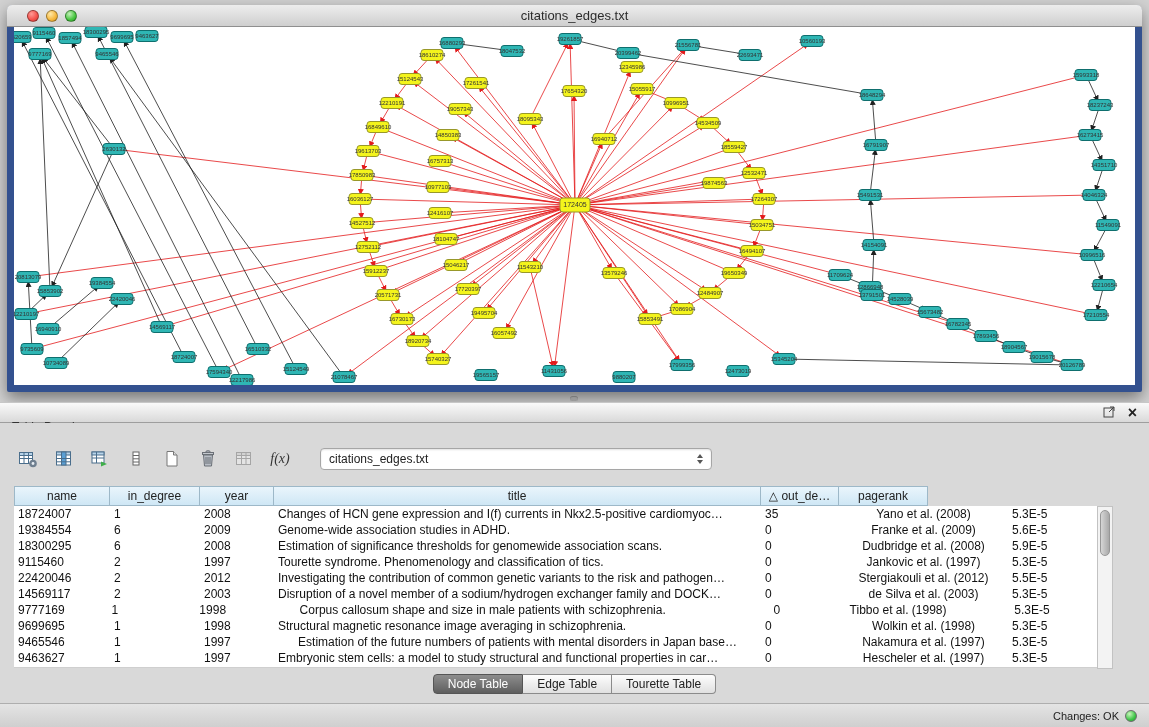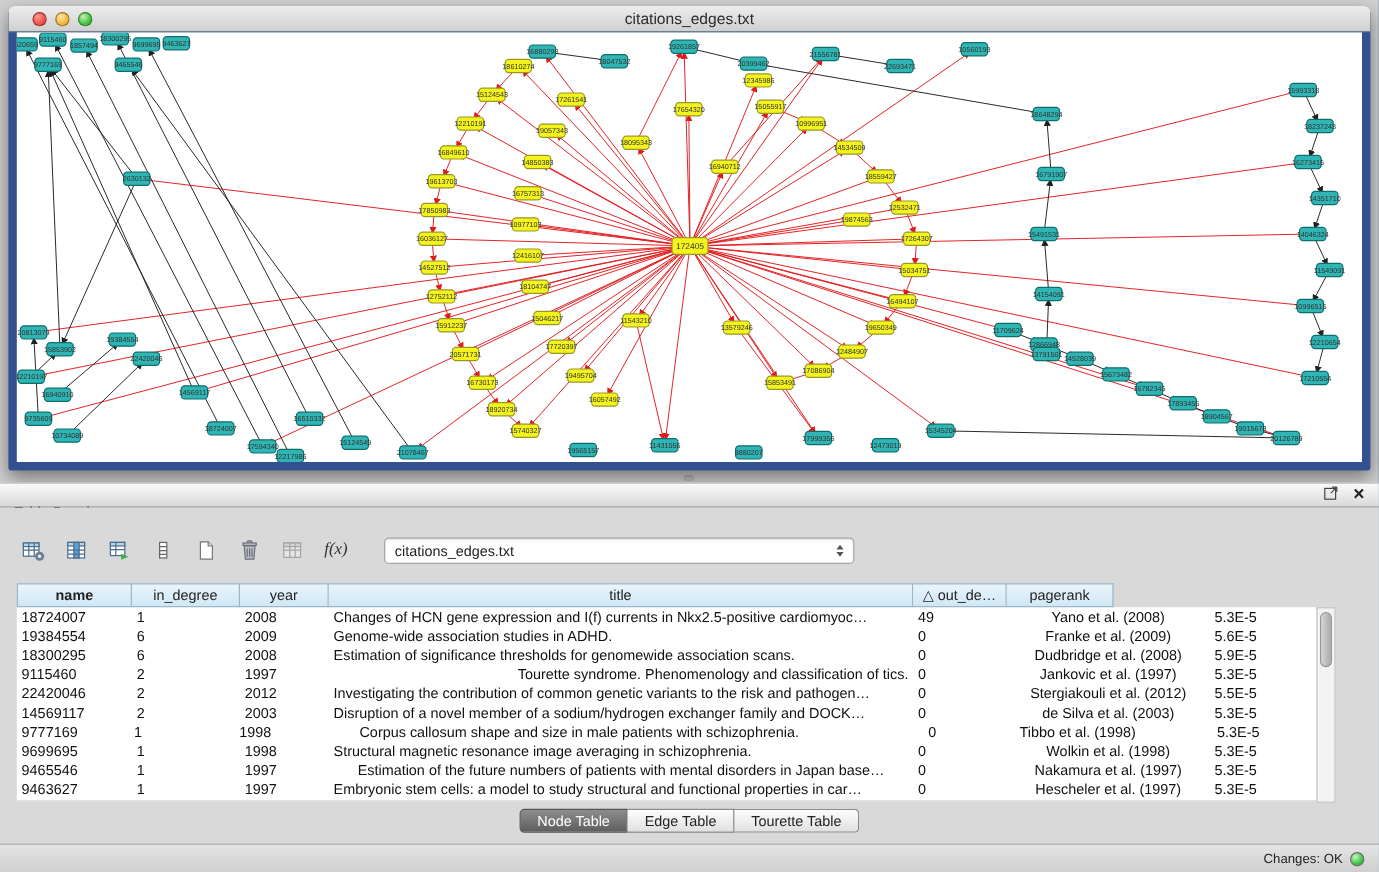--- a/index.html
+++ b/index.html
@@ -776,34 +776,34 @@
       <span class="net-select-label">citations_edges.txt</span>
       <span class="stepper">
         <i class="tri-up"></i>
           <i class="tri-down"></i>
       </span>
     </div>
   </div>
 
   <div class="table-wrap">
     <div class="thead" id="thead">
-        <div class="th" style="width: 96px; font-weight: bold;">name</div>
+        <div class="th" style="width: 96px;">name</div>
         <div class="th" style="width: 90px;">in_degree</div>
         <div class="th" style="width: 74px;">year</div>
         <div class="th" style="width: 487px;">title</div>
         <div class="th" style="width: 78px;">△ out_de…</div>
         <div class="th" style="width: 89px;">pagerank</div>
       </div>
     <div class="tbody" id="tbody">
         <div class="tr">
           <div class="td" style="width: 96px; text-align: left;">18724007</div>
           <div class="td" style="width: 90px; text-align: left;">1</div>
           <div class="td" style="width: 74px; text-align: left;">2008</div>
           <div class="td" style="width: 487px; text-align: left;">Changes of HCN gene expression and I(f) currents in Nkx2.5-positive cardiomyoc…</div>
-          <div class="td" style="width: 78px; text-align: left;">49</div>
+          <div class="td" style="width: 78px; text-align: left;">35</div>
           <div class="td" style="width: 169px; text-align: center;">Yano et al. (2008)</div>
           <div class="td" style="width: 89px; text-align: left;">5.3E-5</div>
         </div>
         <div class="tr">
           <div class="td" style="width: 96px; text-align: left;">19384554</div>
           <div class="td" style="width: 90px; text-align: left;">6</div>
           <div class="td" style="width: 74px; text-align: left;">2009</div>
           <div class="td" style="width: 487px; text-align: left;">Genome-wide association studies in ADHD.</div>
           <div class="td" style="width: 78px; text-align: left;">0</div>
           <div class="td" style="width: 169px; text-align: center;">Franke et al. (2009)</div>
@@ -815,21 +815,21 @@
           <div class="td" style="width: 74px; text-align: left;">2008</div>
           <div class="td" style="width: 487px; text-align: left;">Estimation of significance thresholds for genomewide association scans.</div>
           <div class="td" style="width: 78px; text-align: left;">0</div>
           <div class="td" style="width: 169px; text-align: center;">Dudbridge et al. (2008)</div>
           <div class="td" style="width: 89px; text-align: left;">5.9E-5</div>
         </div>
         <div class="tr">
           <div class="td" style="width: 96px; text-align: left;">9115460</div>
           <div class="td" style="width: 90px; text-align: left;">2</div>
           <div class="td" style="width: 74px; text-align: left;">1997</div>
-          <div class="td" style="width: 487px; text-align: right;">Tourette syndrome. Phenomenology and classification of tics.</div>
+          <div class="td" style="width: 487px; text-align: left;">Tourette syndrome. Phenomenology and classification of tics.</div>
           <div class="td" style="width: 78px; text-align: left;">0</div>
           <div class="td" style="width: 169px; text-align: center;">Jankovic et al. (1997)</div>
           <div class="td" style="width: 89px; text-align: left;">5.3E-5</div>
         </div>
         <div class="tr">
           <div class="td" style="width: 96px; text-align: left;">22420046</div>
           <div class="td" style="width: 90px; text-align: left;">2</div>
           <div class="td" style="width: 74px; text-align: left;">2012</div>
           <div class="td" style="width: 487px; text-align: left;">Investigating the contribution of common genetic variants to the risk and pathogen…</div>
           <div class="td" style="width: 78px; text-align: left;">0</div>

